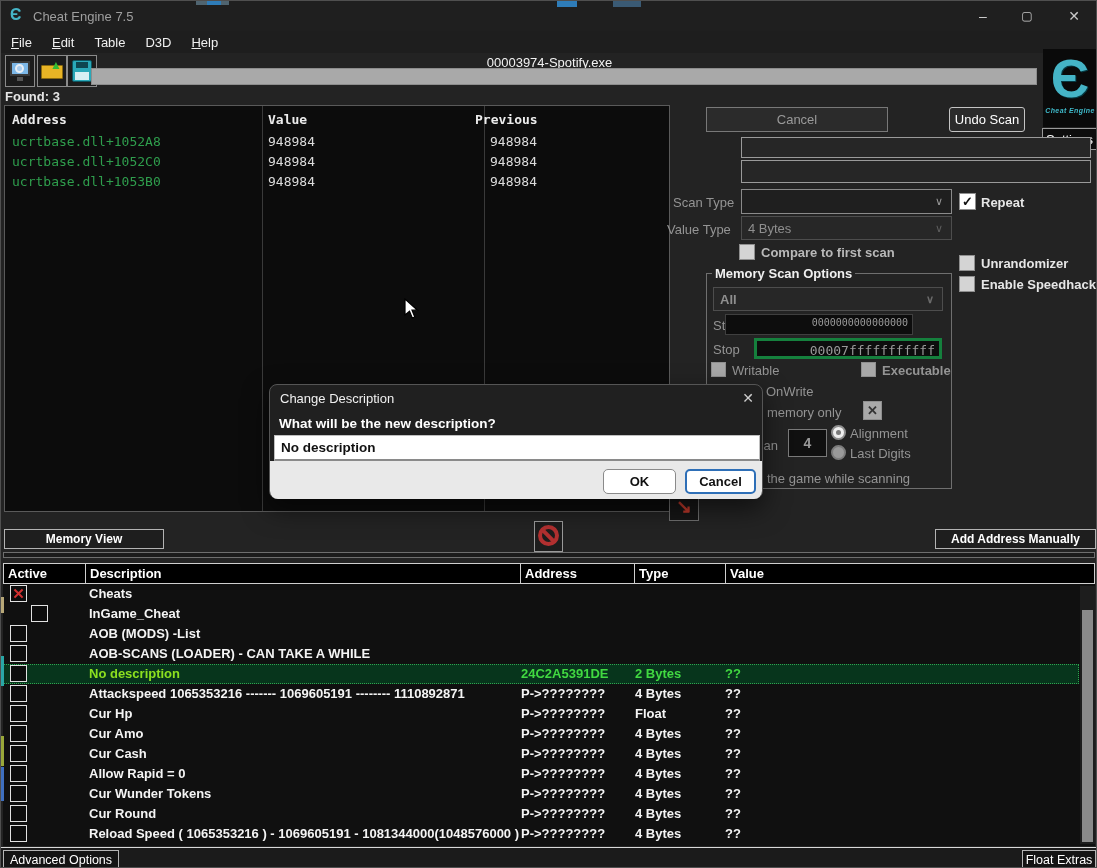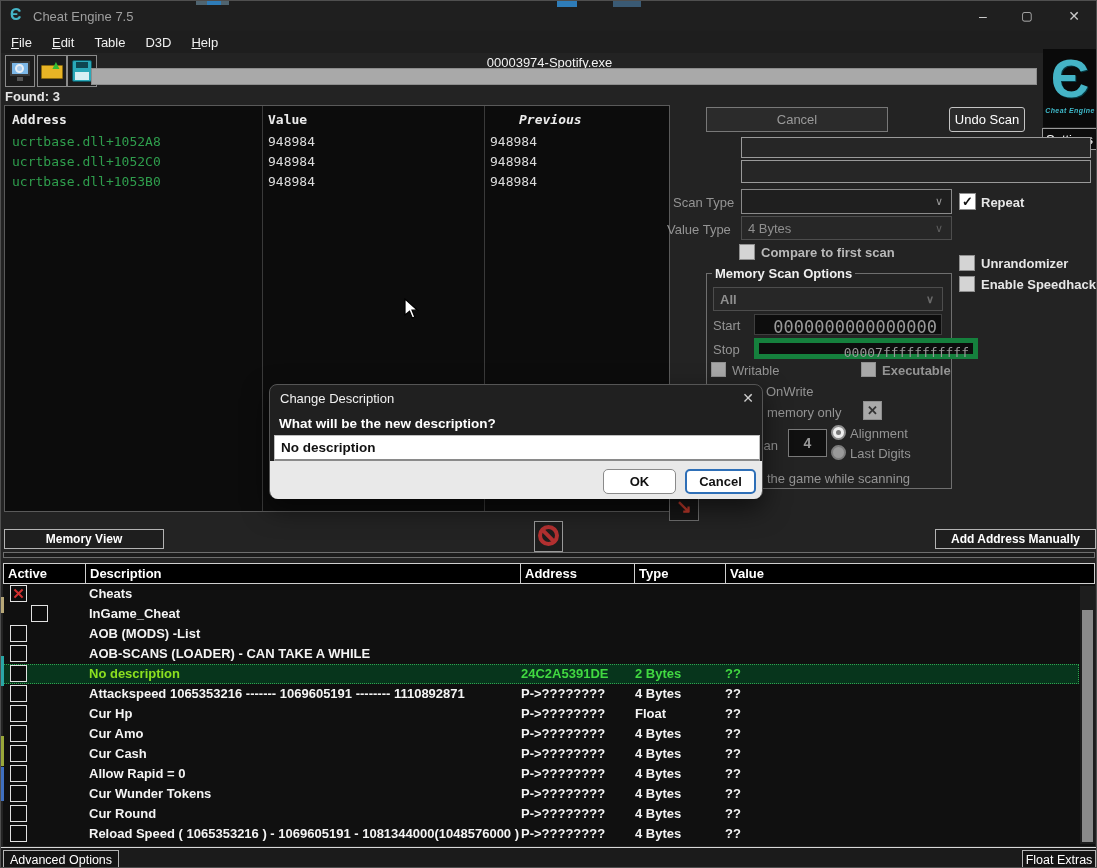--- a/index.html
+++ b/index.html
@@ -167,21 +167,21 @@
   <div id="found" class="abs txt">
     <span>Found:</span>
     <span>3</span>
   </div>
 
   <div id="scanpanel" class="abs">
     <div class="colsep abs" style="left:257px;"></div>
     <div class="colsep abs" style="left:479px;"></div>
     <div class="scanhdr abs" style="left:7px;">Address</div>
     <div class="scanhdr abs" style="left:263px;">Value</div>
-    <div class="scanhdr abs" style="left:514px;font-style:italic;">Previous</div>
+    <div class="scanhdr abs" style="left:470px;">Previous</div>
     <div id="scan-rows" class="abs" style="left:0;top:28px;width:664px;">
         <div class="scanrow abs" style="top: 0px;">
           <span class="a">ucrtbase.dll+1052A8</span>
           <span class="v">948984</span>
           <span class="p">948984</span>
         </div>
         <div class="scanrow abs" style="top: 20px;">
           <span class="a">ucrtbase.dll+1052C0</span>
           <span class="v">948984</span>
           <span class="p">948984</span>
@@ -228,23 +228,23 @@
   <div class="abs txt bold" style="left:980px;top:276px;">Enable Speedhack</div>
 
   <div class="abs" style="left:705px;top:272px;width:246px;height:216px;border:1px solid #6f6f6f;"></div>
   <div class="grouplbl abs" style="left:711px;top:265px;">Memory Scan Options</div>
 
   <div class="ddl disabled abs" style="left:712px;top:286px;width:230px;height:24px;font-weight:bold;">
     <span>All</span>
     <span class="chev" style="color:#6a6a6a;">∨</span>
   </div>
   <div class="abs txt dim" style="left:712px;top:317px;">Start</div>
-  <div class="abs mono" style="left:753px;top:313px;width:188px;height:21px;background:#0d0d0d;border:1px solid #3f3f3f;color:#9a9a9a;font-size:17px;text-align:right;padding:2px 4px 0 0;">0000000000000000</div>
+  <div class="abs mono" style="left:724px;top:313px;width:188px;height:21px;background:#0d0d0d;border:1px solid #3f3f3f;color:#9a9a9a;font-size:10px;text-align:right;padding:2px 4px 0 0;">0000000000000000</div>
   <div class="abs txt dim" style="left:712px;top:341px;">Stop</div>
-  <div class="abs mono" style="left:753px;top:337px;width:224px;height:21px;background:#0d0d0d;border:5px solid #15803d;color:#9a9a9a;font-size:13px;text-align:right;padding:2px 4px 0 0;">00007fffffffffff</div>
+  <div class="abs mono" style="left:753px;top:337px;width:188px;height:21px;background:#0d0d0d;border:3px solid #15803d;color:#9a9a9a;font-size:13px;text-align:right;padding:2px 4px 0 0;">00007fffffffffff</div>
 
   <div class="cb gray abs" style="left:710px;top:361px;width:15px;height:15px;"></div>
   <div class="abs txt dim" style="left:731px;top:362px;">Writable</div>
   <div class="cb gray abs" style="left:860px;top:361px;width:15px;height:15px;"></div>
   <div class="abs txt dim" style="left:881px;top:362px;font-weight:bold;">Executable</div>
 
   <div class="abs txt dim" style="left:765px;top:383px;">OnWrite</div>
   <div class="abs txt dim" style="left:766px;top:404px;">memory only</div>
   <div class="cb gray abs" style="left:862px;top:400px;width:19px;height:19px;font-size:13px;line-height:18px;">✕</div>
 

